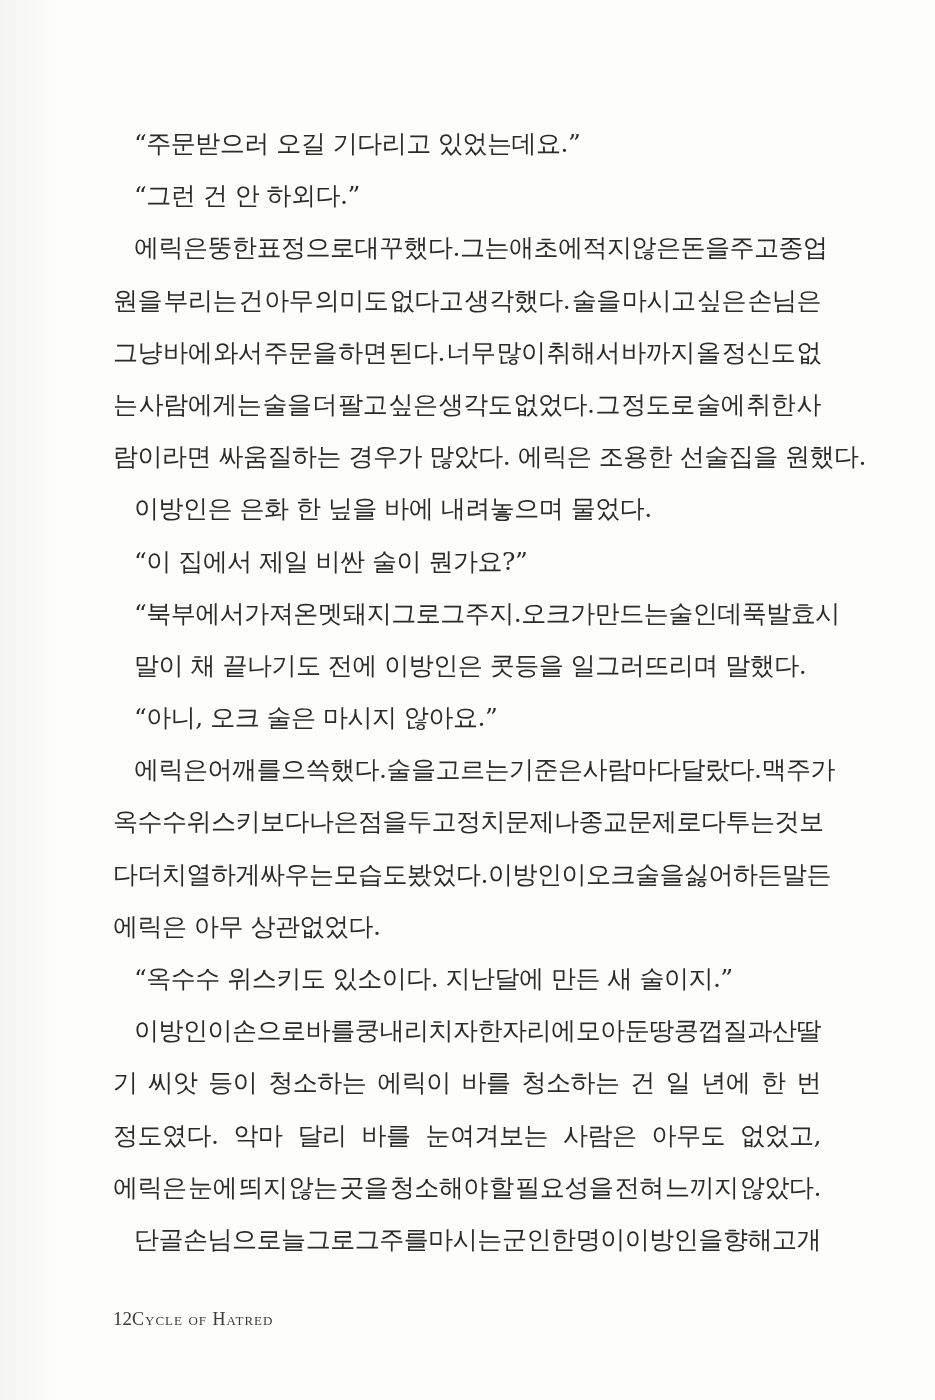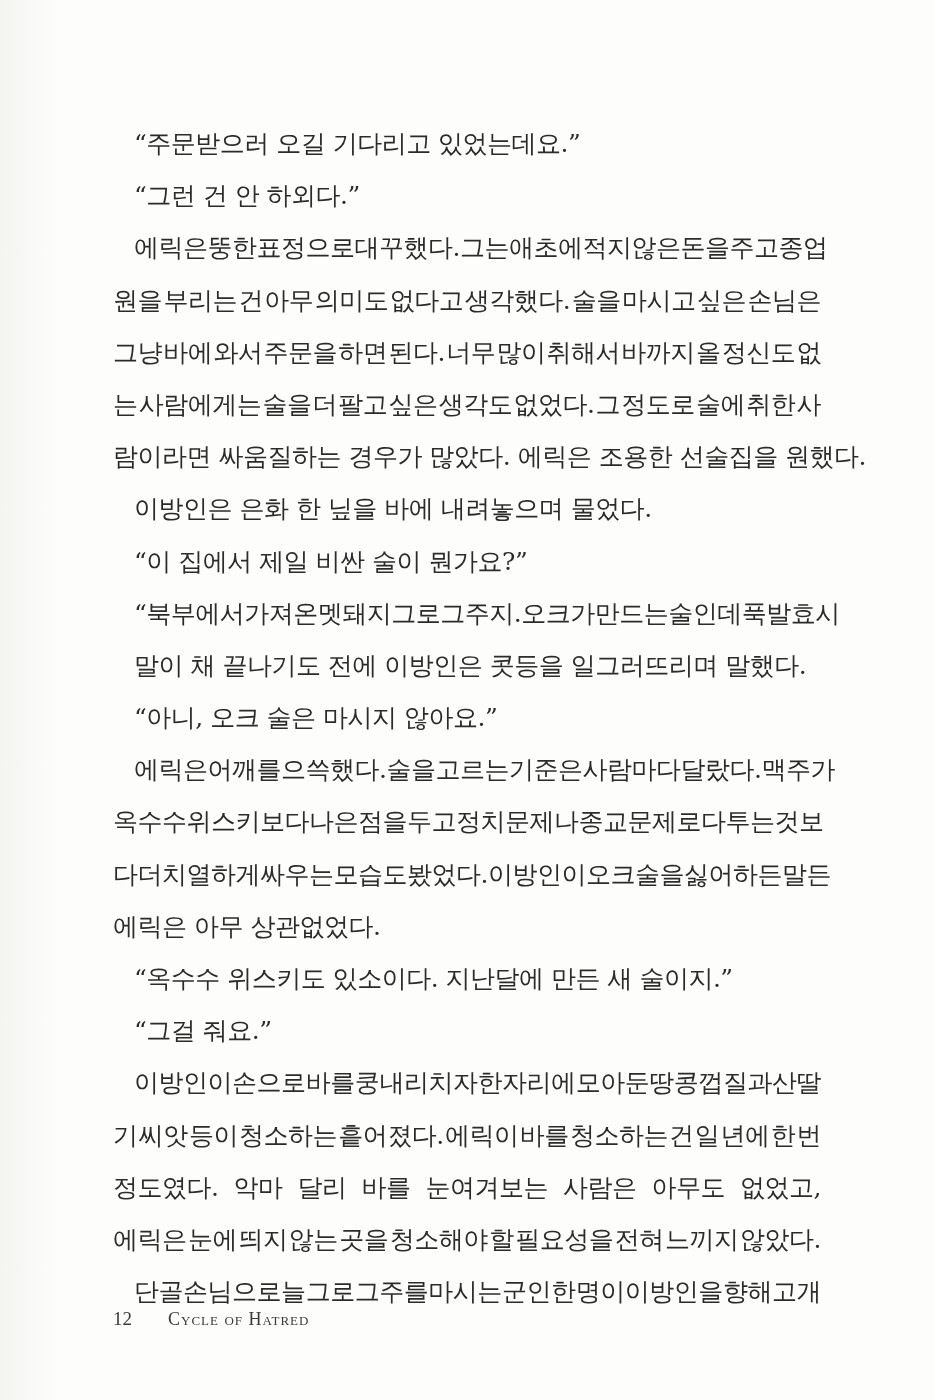--- a/index.html
+++ b/index.html
@@ -45,21 +45,20 @@
     }
     .line.indent { padding-left: 21px; }
     .line.ragged { justify-content: flex-start; }
     .line span.w { display: inline-block; }
     .footer {
       position: absolute;
       left: 113px;
       top: 1308px;
       display: flex;
       align-items: baseline;
-      gap: 36px;
       color: #3a3a3a;
     }
     .folio {
       font-family: "Liberation Serif", serif;
       font-size: 19px;
     }
     .running-title {
       font-family: "Liberation Serif", serif;
       font-size: 18px;
       font-variant: small-caps;
@@ -179,39 +178,37 @@
         <span class="w">모습도</span>
         <span class="w">봤었다.</span>
         <span class="w">이방인이</span>
         <span class="w">오크</span>
         <span class="w">술을</span>
         <span class="w">싫어하든</span>
         <span class="w">말든</span>
       </div>
     <div class="line ragged">에릭은 아무 상관없었다.</div>
     <div class="line indent ragged">“옥수수 위스키도 있소이다. 지난달에 만든 새 술이지.”</div>
-    <div class="line indent ragged">“그걸 줘요.”</div>
     <div class="line indent">
         <span class="w">이방인이</span>
         <span class="w">손으로</span>
         <span class="w">바를</span>
         <span class="w">쿵</span>
         <span class="w">내리치자</span>
         <span class="w">한자리에</span>
         <span class="w">모아둔</span>
         <span class="w">땅콩</span>
         <span class="w">껍질과</span>
         <span class="w">산딸</span>
       </div>
     <div class="line">
         <span class="w">기</span>
         <span class="w">씨앗</span>
         <span class="w">등이</span>
         <span class="w">청소하는</span>
-        <span class="w">흩어졌다.</span>
         <span class="w">에릭이</span>
         <span class="w">바를</span>
         <span class="w">청소하는</span>
         <span class="w">건</span>
         <span class="w">일</span>
         <span class="w">년에</span>
         <span class="w">한</span>
         <span class="w">번</span>
       </div>
     <div class="line">

